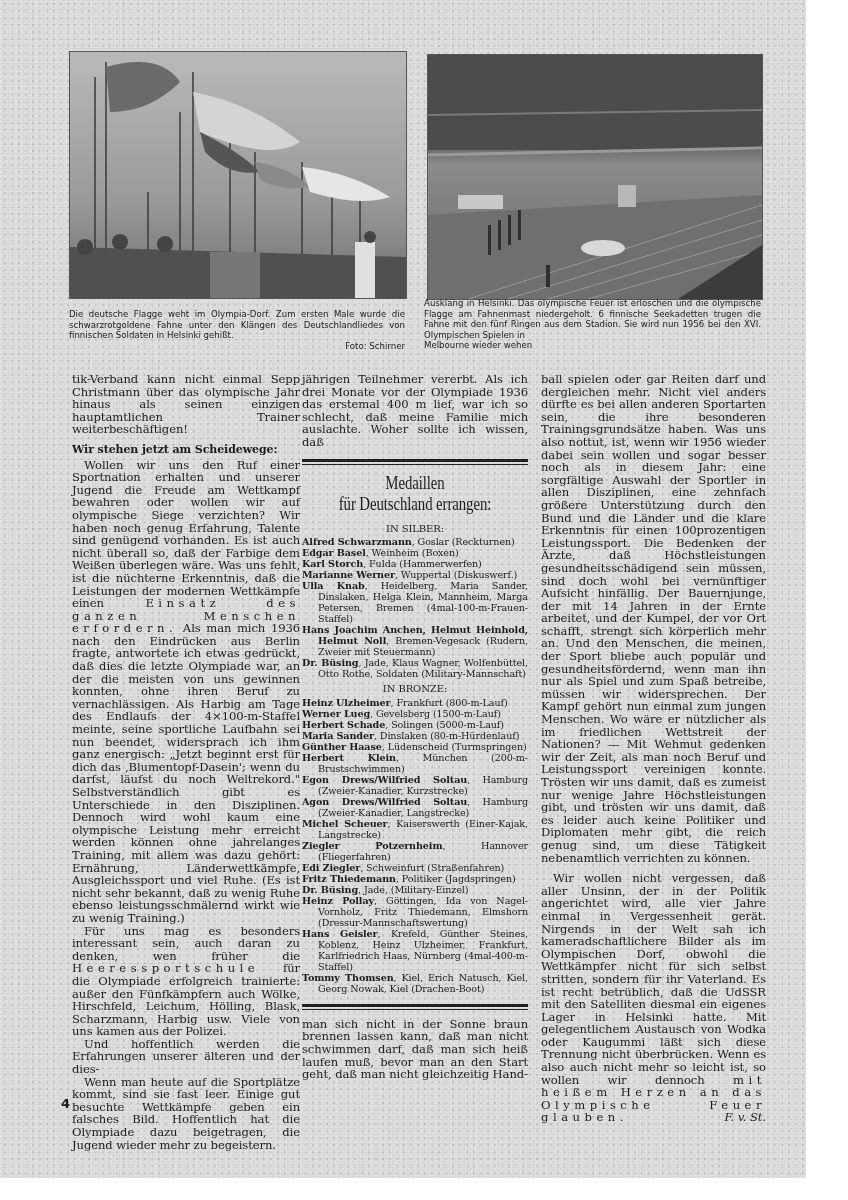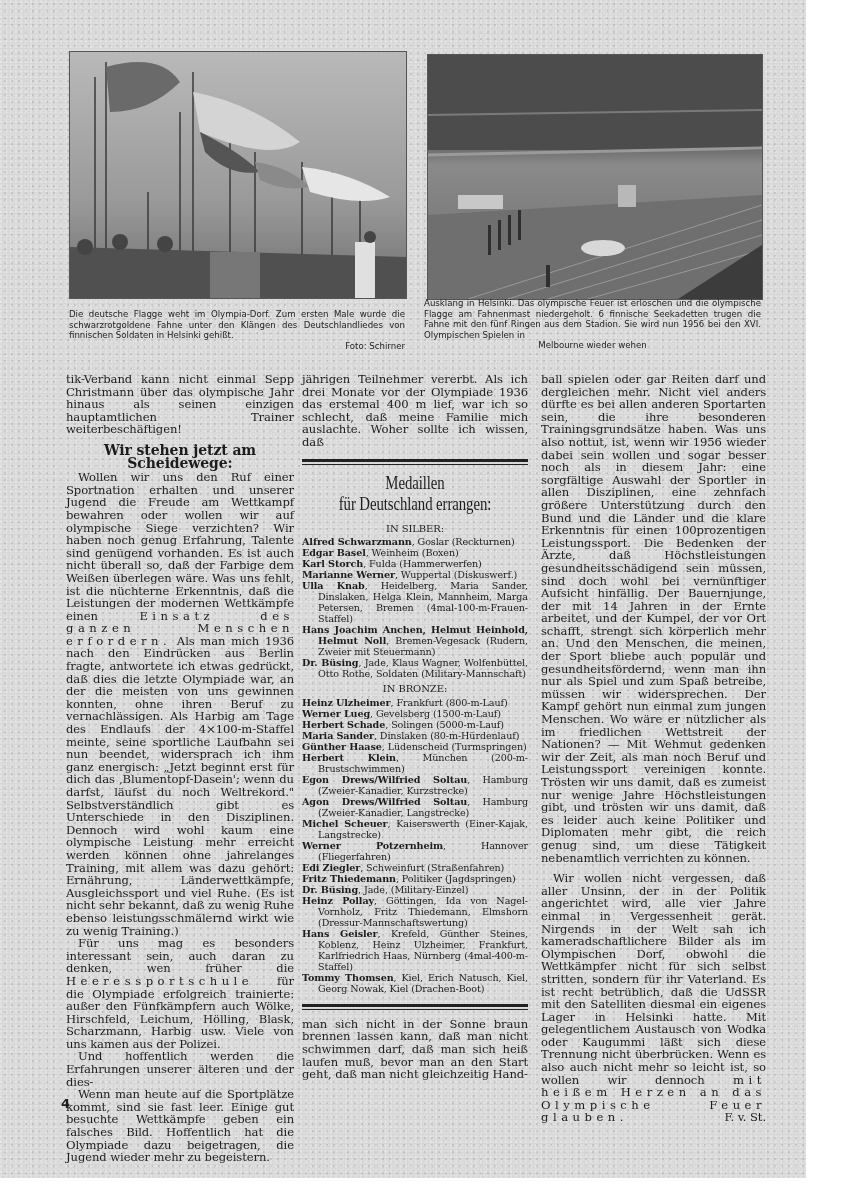--- a/index.html
+++ b/index.html
@@ -20,40 +20,40 @@
   .photo-left { left: 69px; top: 51px; width: 336px; height: 246px; background: linear-gradient(#b9b9b9, #9a9a9a 60%, #6f6f6f); }
   .photo-right { left: 427px; top: 54px; width: 334px; height: 244px; background: linear-gradient(#5e5e5e 0%, #6b6b6b 38%, #8a8a8a 45%, #7c7c7c 70%, #646464 100%); }
   .photo svg { position: absolute; left: 0; top: 0; width: 100%; height: 100%; }
   .caption {
     position: absolute; font-family: "DejaVu Sans", sans-serif; font-weight: normal;
     font-size: 8.6px; line-height: 10.6px; text-align: justify; color: #222;
   }
   .caption-left { left: 69px; top: 309px; width: 336px; }
   .caption-right { left: 424px; top: 298px; width: 337px; }
   .caption .credit { display: block; text-align: right; }
-  .caption .center { display: block; text-align: center; }
+  .caption .center { display: block; }
   .col {
     position: absolute; font-size: 11.6px; line-height: 12.6px; text-align: justify;
     hyphens: manual; letter-spacing: -0.1px;
   }
   .col p { margin: 0; text-indent: 12px; }
   .col p.noindent { text-indent: 0; }
-  .col-left { left: 66px; top: 373px; width: 228px; }
+  .col-left { left: 72px; top: 373px; width: 228px; }
   .col-mid { left: 302px; top: 373px; width: 226px; }
   .col-right { left: 541px; top: 373px; width: 225px; }
-  .subhead { font-weight: bold; text-align: center; margin: 8px 0 2px 0; font-size: 14px; }
+  .subhead { font-weight: bold; margin: 8px 0 2px 0; font-size: 11px; }
   .spaced { letter-spacing: 4.5px; }
   .rule-double { border-top: 3px solid #222; border-bottom: 1px solid #222; height: 2px; margin: 10px 0 8px 0; }
   .box-title { text-align: center; font-family: "Liberation Serif", serif; font-size: 18.5px; line-height: 21px; transform: scaleX(0.8); margin: 4px 0 8px 0; }
   .medal-head { text-align: center; font-size: 10px; margin: 4px 0 1px 0; }
   .medal-list { font-size: 9.6px; line-height: 11px; text-align: justify; }
   .medal-item { padding-left: 16px; text-indent: -16px; }
   .medal-item b { font-weight: bold; }
   .page-num { position: absolute; left: 61px; top: 1096px; font-family: "DejaVu Sans", sans-serif; font-weight: bold; font-size: 13px; }
-  .right { float: right; }
+  .right { float: right; font-style: italic; }
 </style>
 </head>
 <body>
 
 <div class="paper">
 
   <div class="photo photo-left">
     <svg viewBox="0 0 336 246" preserveAspectRatio="none">
       <g stroke="#3a3a3a" stroke-width="1.5">
         <line x1="25" y1="25" x2="25" y2="246"></line>
@@ -149,21 +149,21 @@
       <div class="medal-list" id="bronze-list">
           <div class="medal-item"><b>Heinz Ulzheimer</b><span>, Frankfurt (800-m-Lauf)</span></div>
           <div class="medal-item"><b>Werner Lueg</b><span>, Gevelsberg (1500-m-Lauf)</span></div>
           <div class="medal-item"><b>Herbert Schade</b><span>, Solingen (5000-m-Lauf)</span></div>
           <div class="medal-item"><b>Maria Sander</b><span>, Dinslaken (80-m-Hürdenlauf)</span></div>
           <div class="medal-item"><b>Günther Haase</b><span>, Lüdenscheid (Turmspringen)</span></div>
           <div class="medal-item"><b>Herbert Klein</b><span>, München (200-m-Brustschwimmen)</span></div>
           <div class="medal-item"><b>Egon Drews/Wilfried Soltau</b><span>, Hamburg (Zweier-Kanadier, Kurzstrecke)</span></div>
           <div class="medal-item"><b>Agon Drews/Wilfried Soltau</b><span>, Hamburg (Zweier-Kanadier, Langstrecke)</span></div>
           <div class="medal-item"><b>Michel Scheuer</b><span>, Kaiserswerth (Einer-Kajak, Langstrecke)</span></div>
-          <div class="medal-item"><b>Werner Potzernheim</b><span>, Hannover (Fliegerfahren)</span></div>
+          <div class="medal-item"><b>Ziegler Potzernheim</b><span>, Hannover (Fliegerfahren)</span></div>
           <div class="medal-item"><b>Edi Ziegler</b><span>, Schweinfurt (Straßenfahren)</span></div>
           <div class="medal-item"><b>Fritz Thiedemann</b><span>, Politiker (Jagdspringen)</span></div>
           <div class="medal-item"><b>Dr. Büsing</b><span>, Jade, (Military-Einzel)</span></div>
           <div class="medal-item"><b>Heinz Pollay</b><span>, Göttingen, Ida von Nagel-Vornholz, Fritz Thiedemann, Elmshorn (Dressur-Mannschaftswertung)</span></div>
           <div class="medal-item"><b>Hans Geisler</b><span>, Krefeld, Günther Steines, Koblenz, Heinz Ulzheimer, Frankfurt, Karlfriedrich Haas, Nürnberg (4mal-400-m-Staffel)</span></div>
           <div class="medal-item"><b>Tommy Thomsen</b><span>, Kiel, Erich Natusch, Kiel, Georg Nowak, Kiel (Drachen-Boot)</span></div>
         </div>
     </div>
     <div class="rule-double"></div>
     <p class="noindent">man sich nicht in der Sonne braun brennen lassen kann, daß man nicht schwimmen darf, daß man sich heiß laufen muß, bevor man an den Start geht, daß man nicht gleichzeitig Hand-</p>

